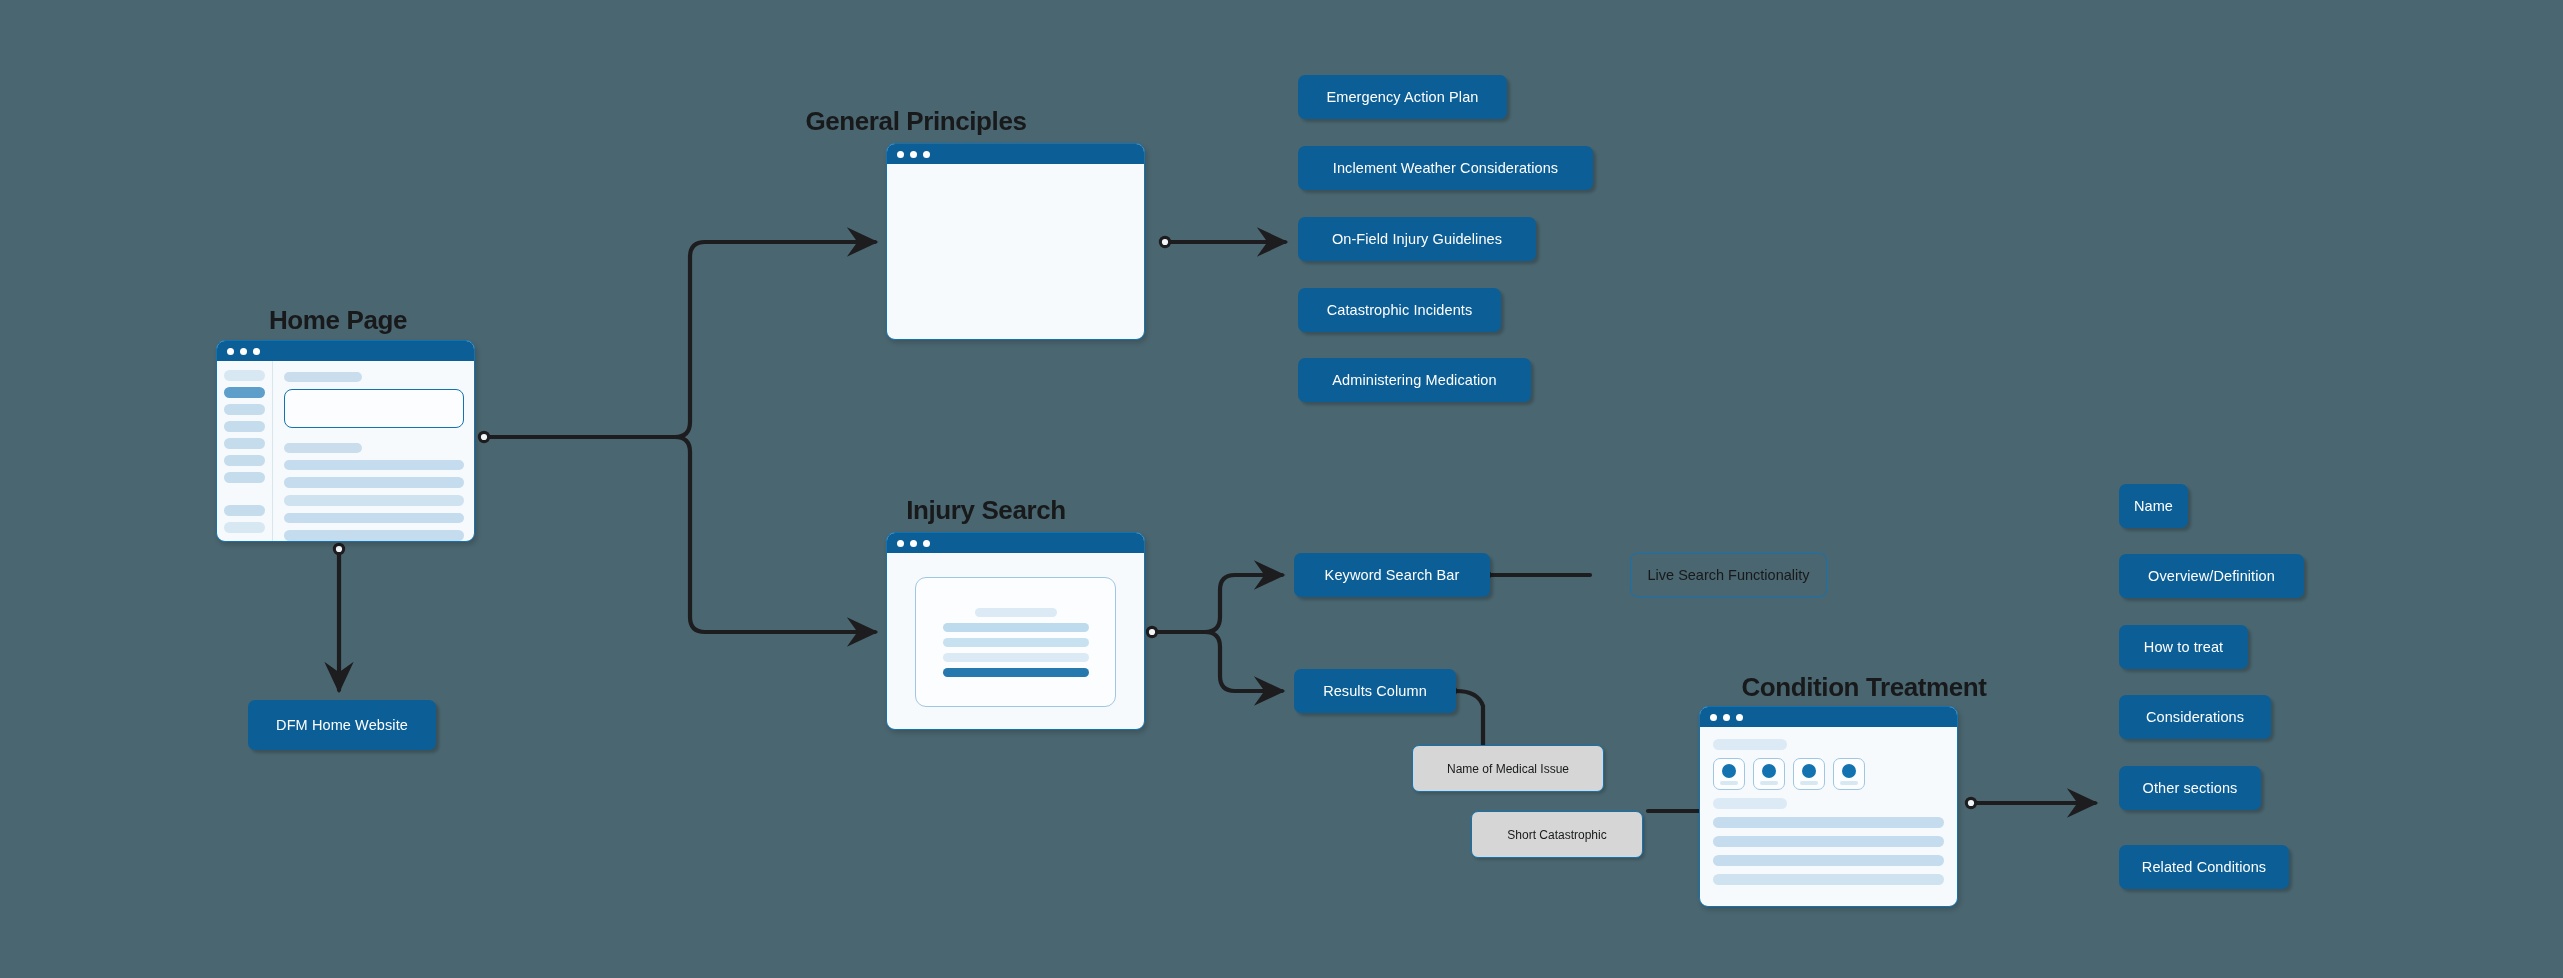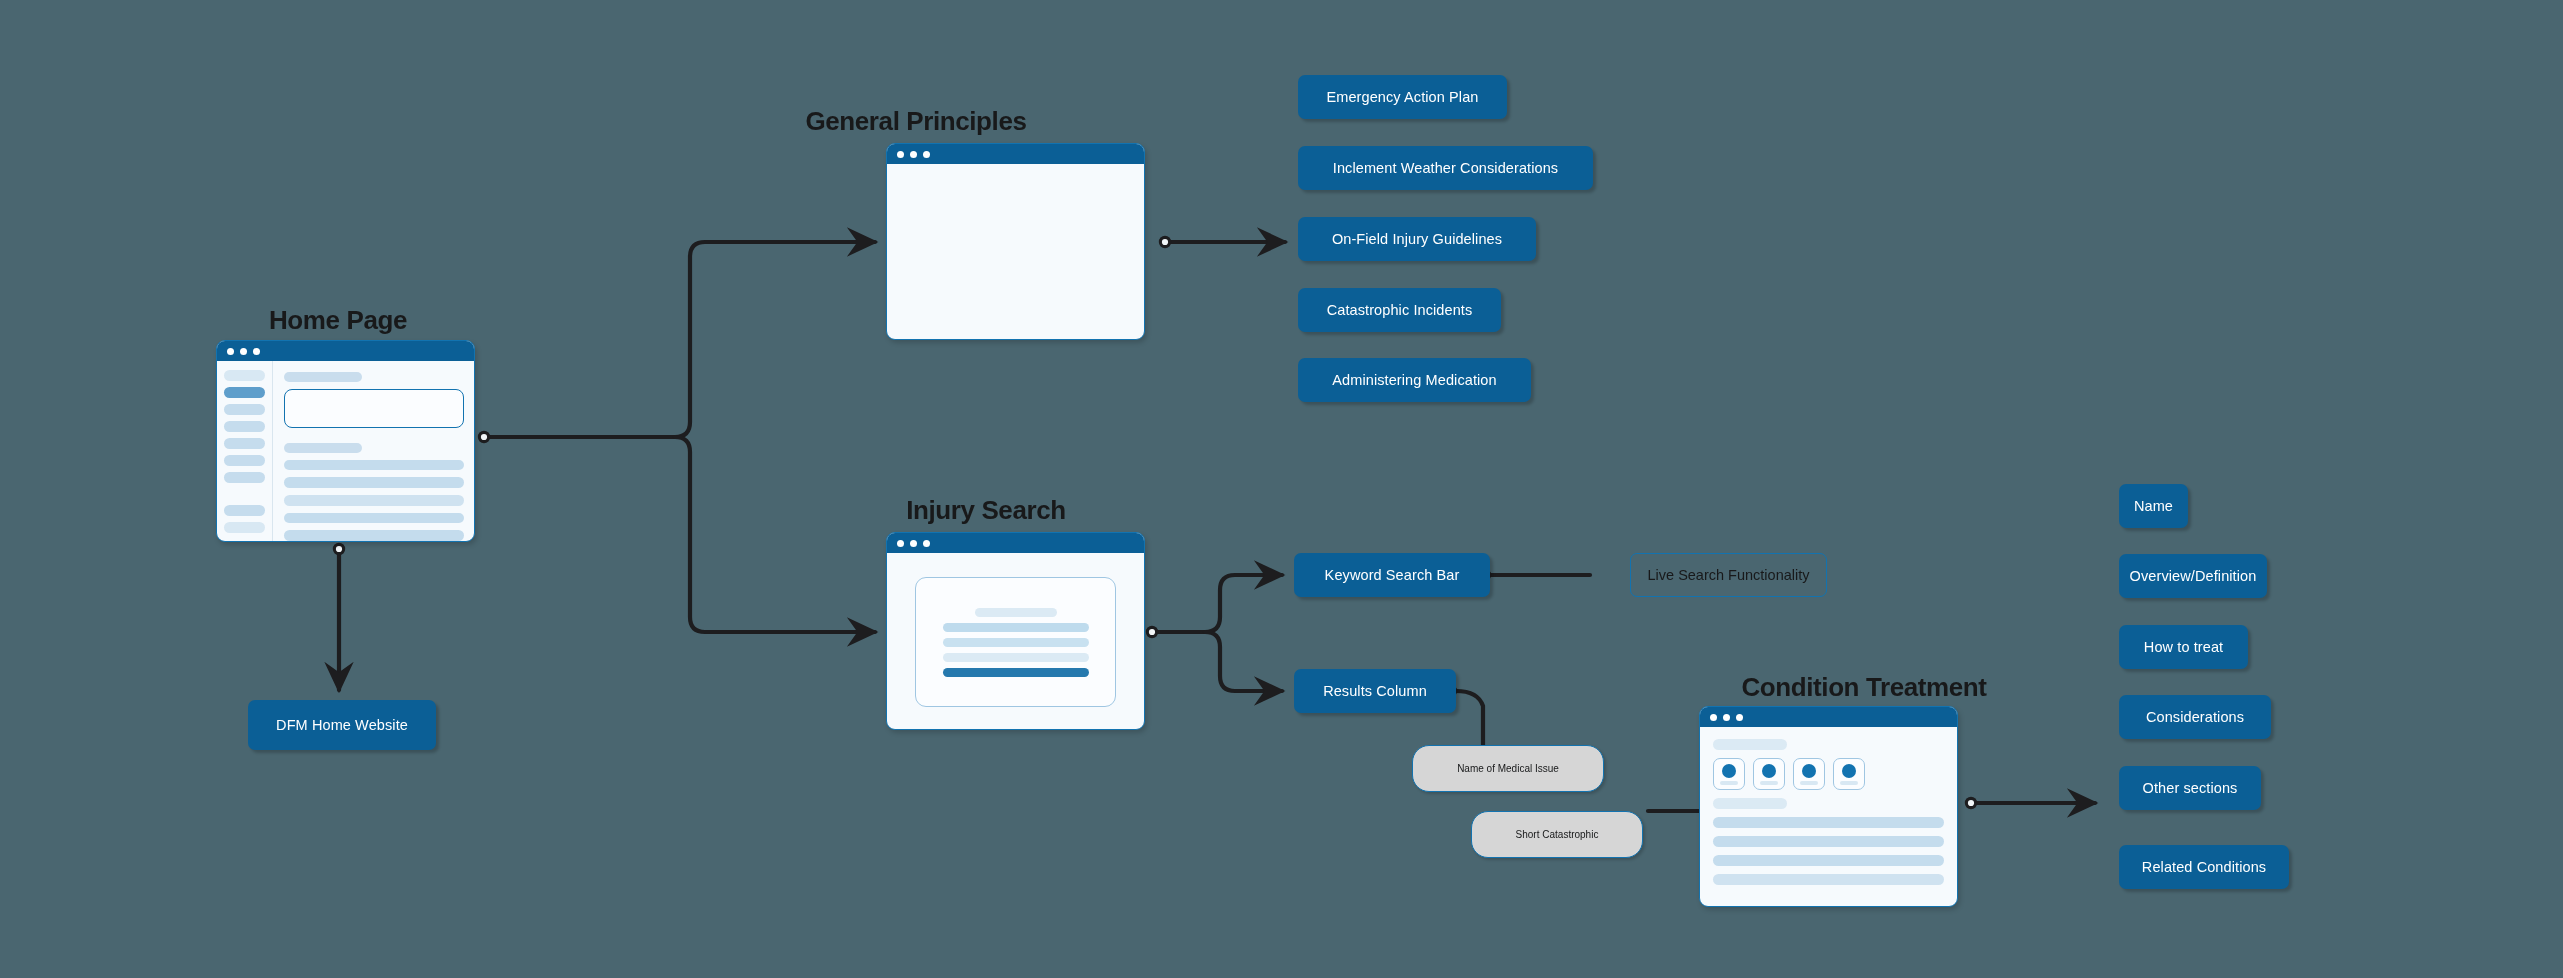--- a/index.html
+++ b/index.html
@@ -211,23 +211,23 @@
     justify-content: center;
     box-sizing: border-box;
     padding: 0 12px;
     white-space: nowrap;
     margin-left: 40px;
   }
   .box-gray {
     position: absolute;
     background: #d6d6d6;
     border: 1.5px solid #1273b0;
-    border-radius: 17px;
+    border-radius: 7px;
     color: #18191a;
-    font-size: 10px;
+    font-size: 12px;
     display: flex;
     align-items: center;
     justify-content: center;
     box-sizing: border-box;
     padding: 4px 12px;
     white-space: nowrap;
     box-shadow: 2px 2px 3px rgba(0,0,0,0.18);
   }
 </style>
 </head>
@@ -396,19 +396,19 @@
         <div class="ct-row" style="width:74px; background:#dbeaf4;"></div>
         <div class="ct-row"></div>
         <div class="ct-row"></div>
         <div class="ct-row"></div>
         <div class="ct-row" style="background:#cfe2f0;"></div>
       </div>
     </div>
   </div>
 
   <div class="btn" style="left:2119px; top:484px; width:69px; height:44px;">Name</div>
-  <div class="btn" style="left:2119px; top:554px; width:148px; height:44px;">Overview/Definition</div>
+  <div class="btn" style="left:2119px; top:554px; width:185px; height:44px;">Overview/Definition</div>
   <div class="btn" style="left:2119px; top:625px; width:129px; height:44px;">How to treat</div>
   <div class="btn" style="left:2119px; top:695px; width:152px; height:44px;">Considerations</div>
   <div class="btn" style="left:2119px; top:766px; width:142px; height:44px;">Other sections</div>
   <div class="btn" style="left:2119px; top:845px; width:170px; height:44px;">Related Conditions</div>
 
 </div>
 
 </body></html>

